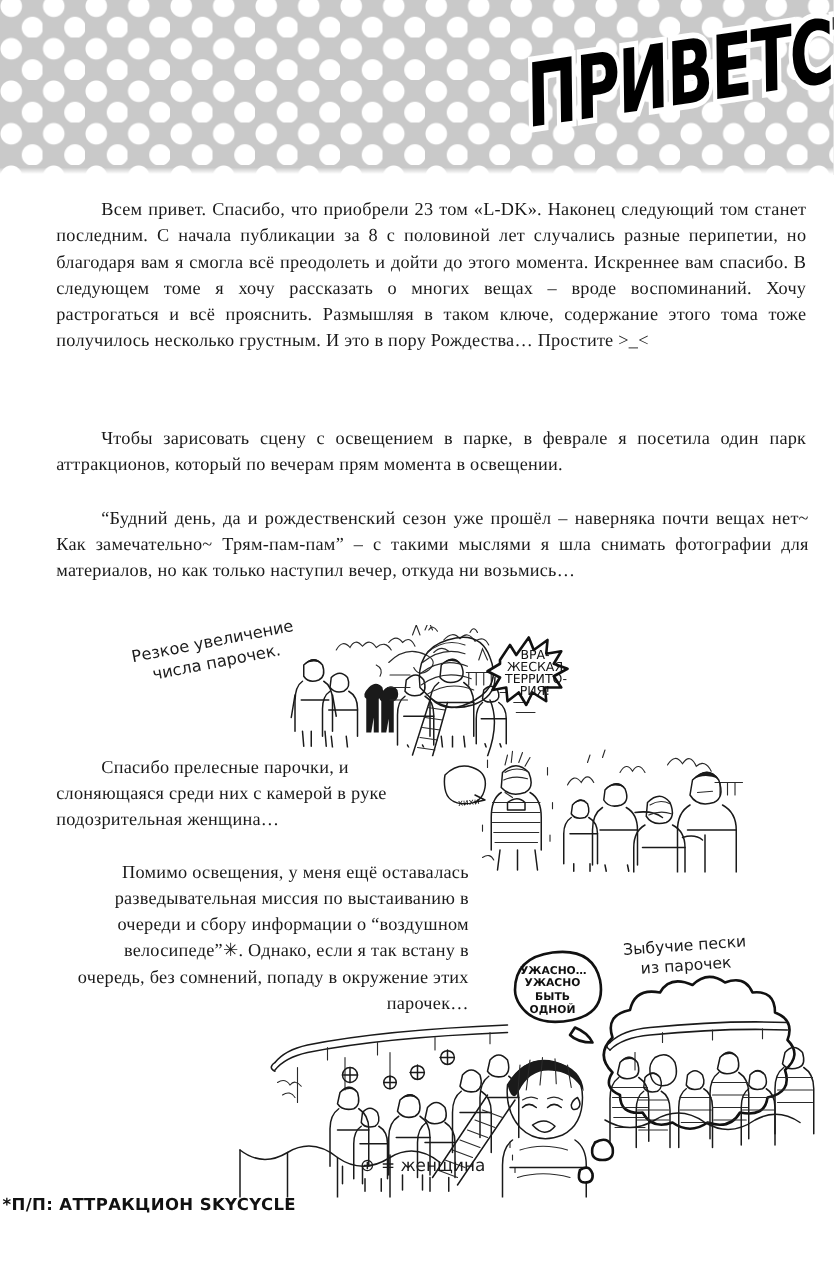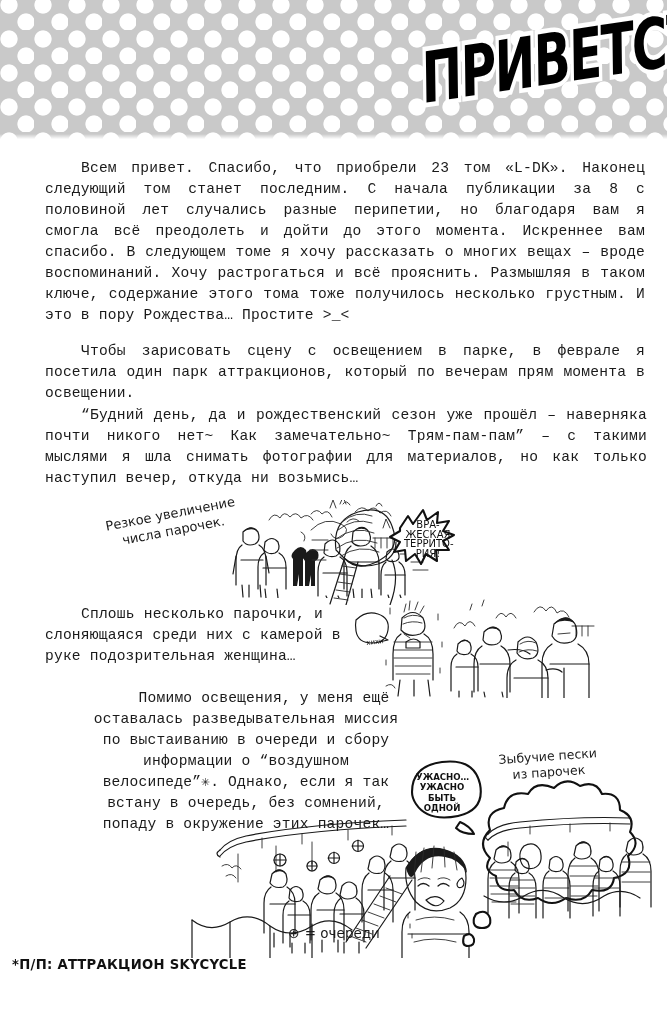--- a/index.html
+++ b/index.html
@@ -62,21 +62,21 @@
     paint-order: stroke fill;
     text-shadow:
        0 0 0 #fff;
   }
 
   
   .prose {
     position: absolute;
     left: 45px;
     width: 600px;
-    font-family: Liberation Mono, monospace;
+    font-family: Liberation Serif, serif;
     font-size: 14.6px;
     line-height: 21px;
     color: #1a1a1a;
     text-align: justify;
     letter-spacing: 0.2px;
   }
   .prose p {
     margin: 0;
     text-indent: 36px;
   }
@@ -91,22 +91,21 @@
     width: 602px;
   }
   .p-block-4 {
     top: 604px;
     width: 300px;
     text-align: left;
   }
   .p-block-5 {
     top: 688px;
     width: 330px;
-    text-align: center;
-    margin-left: 36px;
+    text-align: right;
   }
 
   
   .art {
     position: absolute;
   }
   .art svg { display: block; }
 
   
   .caption-hand {
@@ -178,21 +177,21 @@
     align-items: center;
     gap: 5px;
   }
   .legend .sym {
     display: inline-block;
     font-size: 14px;
   }
 
   .footnote {
     position: absolute;
-    left: 12px;
+    left: 2px;
     top: 957px;
     font-family: "DejaVu Sans", sans-serif;
     font-size: 13.2px;
     font-weight: bold;
     letter-spacing: 0.3px;
     color: #111;
   }
 
   
   .ink { fill: none; stroke: #1a1a1a; stroke-width: 1.2; stroke-linecap: round; stroke-linejoin: round; }
@@ -212,21 +211,21 @@
 
 <div class="prose p-block-1">
   <p>Всем привет. Спасибо, что приобрели 23 том «L-DK». Наконец следующий том станет последним. С начала публикации за 8 с половиной лет случались разные перипетии, но благодаря вам я смогла всё преодолеть и дойти до этого момента. Искреннее вам спасибо. В следующем томе я хочу рассказать о многих вещах – вроде воспоминаний. Хочу растрогаться и всё прояснить. Размышляя в таком ключе, содержание этого тома тоже получилось несколько грустным. И это в пору Рождества… Простите &gt;_&lt;</p>
 </div>
 
 <div class="prose p-block-2">
   <p>Чтобы зарисовать сцену с освещением в парке, в феврале я посетила один парк аттракционов, который по вечерам прям момента в освещении.</p>
 </div>
 
 <div class="prose p-block-3">
-  <p>“Будний день, да и рождественский сезон уже прошёл – наверняка почти никого нет~ Как замечательно~ Трям-пам-пам” – с такими мыслями я шла снимать фотографии для материалов, но как только наступил вечер, откуда ни возьмись…</p>
+  <p>“Будний день, да и рождественский сезон уже прошёл – наверняка почти вещах нет~ Как замечательно~ Трям-пам-пам” – с такими мыслями я шла снимать фотографии для материалов, но как только наступил вечер, откуда ни возьмись…</p>
 </div>
 
 <div class="art" style="left:215px; top:498px; width:230px; height:100px;">
   <svg width="230" height="100" viewBox="0 0 230 100">
 
     <path class="ink-thin" d="M54 22 q5 -9 11 -2 q4 -8 10 -1 q6 -7 11 1 q7 -6 12 2"></path>
     <path class="ink-thin" d="M96 16 q6 -7 11 0 q6 -6 10 3"></path>
     <path class="ink-thin" d="M140 14 q7 -8 13 -1 q6 -7 12 2 q7 -5 11 3"></path>
     <path class="ink-thin" d="M168 30 l3 -9 l4 9"></path>
     <path class="ink-thin" d="M128 6 q3 -5 7 1"></path>
@@ -289,21 +288,21 @@
 
     <path class="ink-bold paper" d="M100 28 l8 -12 l5 8 l10 -14 l4 10 l11 -8 l-1 11 l12 -2 l-6 10 l11 4 l-11 6 l6 9 l-13 0 l1 11 l-11 -7 l-5 10 l-6 -10 l-9 7 l-1 -11 l-11 2 l6 -10 l-10 -5 l10 -6 z"></path>
   </svg>
 </div>
 <div class="bubble-text bt-enemy">ВРА-
 ЖЕСКАЯ
 ТЕРРИТО-
 РИЯ!</div>
 
 <div class="prose p-block-4">
-  <p>Сплошь несколько парочки, и слоняющаяся среди них с камерой в руке подозрительная женщина…</p>
+  <p>Спасибо прелесные парочки, и слоняющаяся среди них с камерой в руке подозрительная женщина…</p>
 </div>
 
 <div class="art" style="left:350px; top:598px; width:260px; height:100px;">
   <svg width="260" height="100" viewBox="0 0 260 100">
 
     <path class="ink paper" d="M6 22 q10 -10 22 -6 q12 4 10 16 q-2 13 -16 13 q-14 0 -16 -12 q-1 -6 0 -11 z"></path>
     <path class="ink" d="M30 38 l8 4 l-9 2"></path>
 
     <path class="ink" d="M52 20 q11 -11 21 0 q5 12 -3 16 q-12 4 -19 -4 z"></path>
     <path class="ink-thin" d="M54 14 l2 -8 M59 12 l1 -9 M65 12 l3 -8 M70 15 l4 -7"></path>
@@ -495,16 +494,16 @@
   </svg>
 </div>
 
 <div class="caption-hand cap-quicksand">
   <div>Зыбучие пески</div>
   <div>из парочек</div>
 </div>
 
 <div class="legend">
   <span class="sym">⊕</span>
-  <span>= очереди</span>
+  <span>= женщина</span>
 </div>
 
 <div class="footnote">*П/П: АТТРАКЦИОН SKYCYCLE</div>
 
 </body></html>

